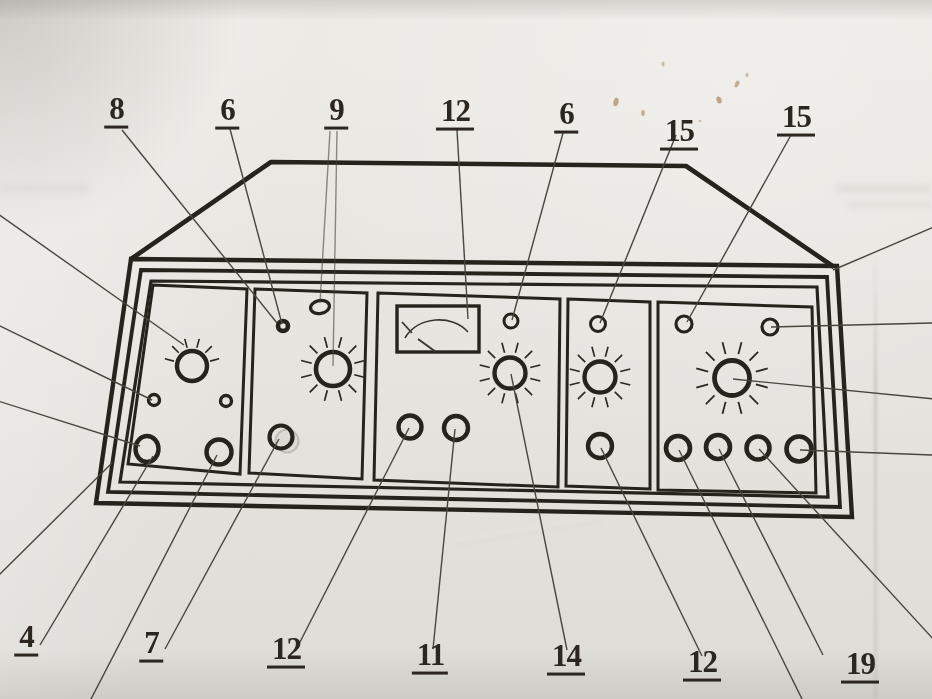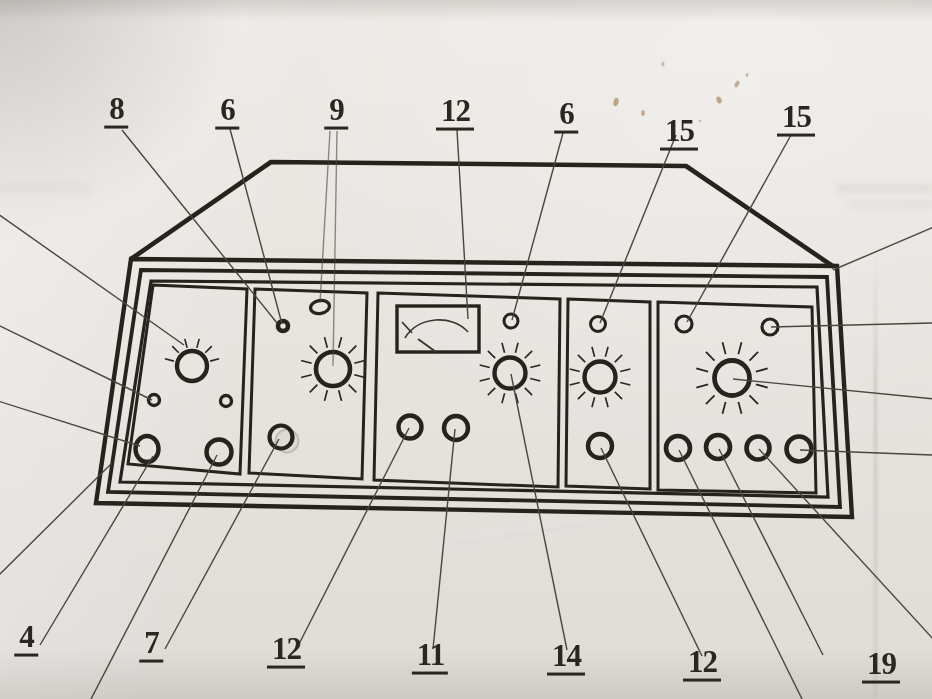--- a/index.html
+++ b/index.html
@@ -190,15 +190,15 @@
   <div class="lbl" style="left:566px;top:117px">6</div>
   <div class="lbl" style="left:679px;top:134px">15</div>
   <div class="lbl" style="left:796px;top:120px">15</div>
 
   <div class="lbl" style="left:26px;top:640px">4</div>
   <div class="lbl" style="left:151px;top:646px">7</div>
   <div class="lbl" style="left:286px;top:652px">12</div>
   <div class="lbl" style="left:430px;top:658px">11</div>
   <div class="lbl" style="left:566px;top:659px">14</div>
   <div class="lbl" style="left:702px;top:665px">12</div>
-  <div class="lbl" style="left:881px;top:667px">19</div>
+  <div class="lbl" style="left:860px;top:667px">19</div>
 
 </div>
 
 </body></html>

